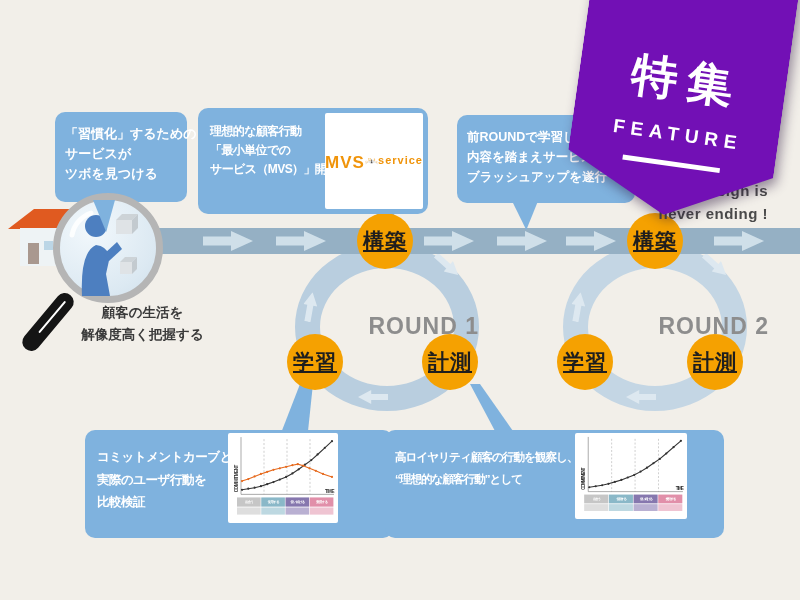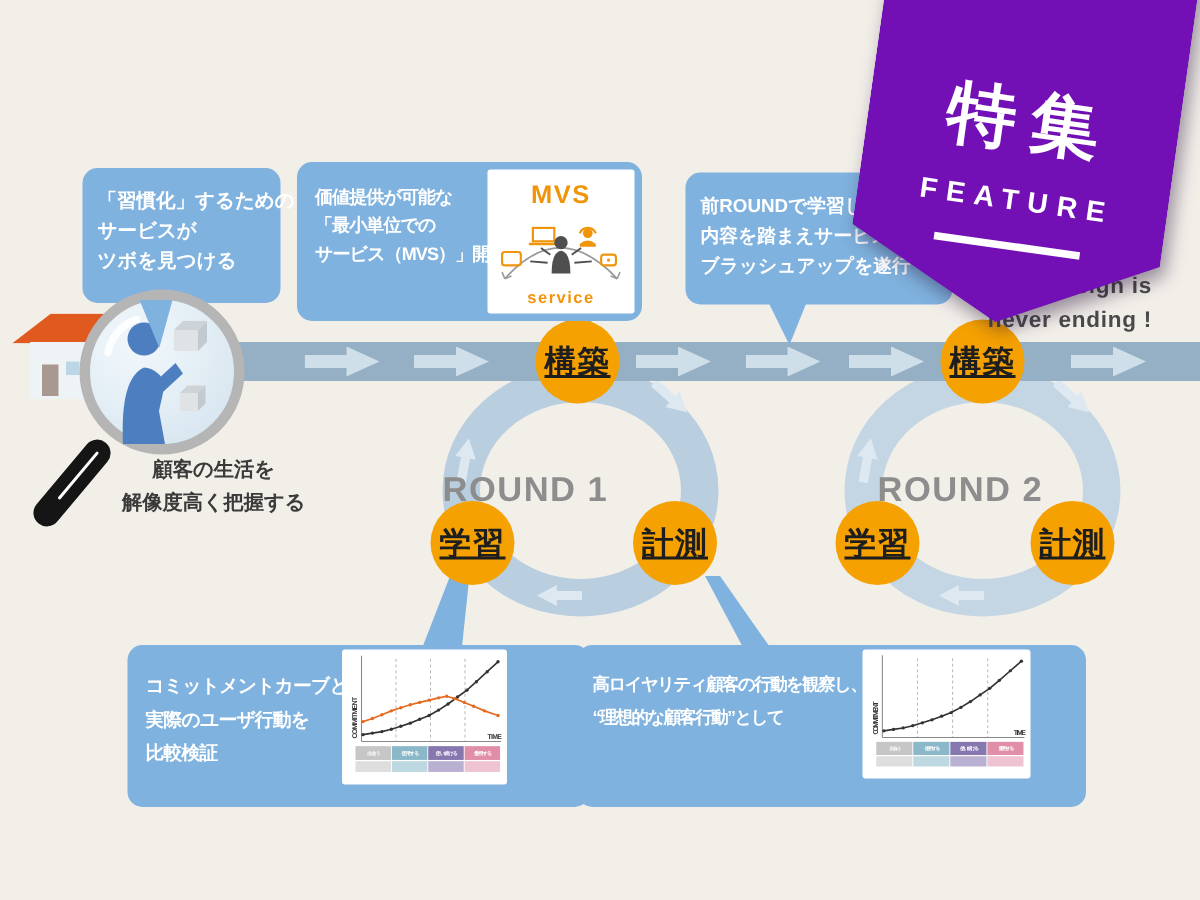--- a/index.html
+++ b/index.html
@@ -20,40 +20,40 @@
   
   .band { left:148px; top:228px; width:652px; height:26px; background:#95b0c4; }
   .chev { top:231px; width:50px; height:20px; background:#cfdfe9;
     clip-path:polygon(0 28%, 56% 28%, 56% 0, 100% 50%, 56% 100%, 56% 72%, 0 72%); }
 
   
   .ring { width:184px; height:168px; border-radius:50%; border:25px solid #b9cedf; top:243px; }
   .ring.r2 { border-color:#c4d6e4; }
   .ring-arrow { width:30px; height:14px; background:#dde8f0;
     clip-path:polygon(0 28%, 56% 28%, 56% 0, 100% 50%, 56% 100%, 56% 72%, 0 72%); }
-  .round-label { width:184px; top:313px; text-align:left; font-size:23px; font-weight:bold;
+  .round-label { width:184px; top:313px; text-align:right; font-size:23px; font-weight:bold;
     color:#8d8d8d; letter-spacing:1px; }
 
   
   .step { width:56px; height:56px; border-radius:50%; background:#f5a101; display:flex;
     align-items:center; justify-content:center; font-size:21px; font-weight:bold; color:#1e1e1e;
     letter-spacing:1px;text-decoration:underline; }
 
   
   .callout { background:#7fb2de; border-radius:10px; color:#fff; font-weight:bold; }
   .callout .line { white-space:nowrap; }
   .ptr { background:#7fb2de; }
 
   .c1 { left:55px; top:112px; width:132px; height:90px; padding:12px 10px; font-size:13px; line-height:1.55; }
   .c1-ptr { left:93px; top:200px; width:22px; height:32px; clip-path:polygon(0 0,100% 0,60% 100%); }
 
   .c2 { left:198px; top:108px; width:230px; height:106px; padding:14px 0 0 12px; font-size:12px;
     letter-spacing:-0.6px; line-height:1.6; }
   .mvs-panel { left:127px; top:5px; width:98px; height:96px; background:#fff; border-radius:2px;
-    display:flex; flex-direction:column; align-items:center; }
+    display:flex; align-items:center; }
   .mvs-title { color:#f0940a; font-size:17px; font-weight:bold; letter-spacing:1px; margin-top:3px; }
   .mvs-caption { color:#f0940a; font-size:11px; font-weight:bold; letter-spacing:1px; }
   .c2-ptr { left:372px; top:208px; width:26px; height:20px; clip-path:polygon(0 0,100% 0,55% 100%); }
 
   .c3 { left:457px; top:115px; width:178px; height:88px; padding:12px 10px; font-size:12.5px; line-height:1.6; }
   .c3-ptr { left:512px; top:201px; width:26px; height:29px; clip-path:polygon(0 0,100% 0,55% 100%); }
 
   .c4 { left:85px; top:430px; width:308px; height:108px; padding:16px 0 0 12px; font-size:12.5px;
     letter-spacing:-0.5px; line-height:1.8; }
   .c4-ptr { left:278px; top:384px; width:38px; height:47px;
@@ -132,21 +132,21 @@
   <div class="abs step" style="left:557px; top:334px;">学習</div>
   <div class="abs step" style="left:687px; top:334px;">計測</div>
 
   <div class="abs callout c1">
     <div class="line">「習慣化」するための</div>
     <div class="line">サービスが</div>
     <div class="line">ツボを見つける</div>
   </div>
 
   <div class="abs callout c2">
-    <div class="line">価値提供が可能な</div>
+    <div class="line">理想的な顧客行動</div>
     <div class="line">「最小単位での</div>
     <div class="line">サービス（MVS）」開発</div>
     <div class="abs mvs-panel">
       <div class="mvs-title">MVS</div>
       <svg width="96" height="54" viewBox="0 0 96 54">
         <path d="M6 48 Q47 2 90 48" fill="none" stroke="#9a9a9a" stroke-width="1.3"></path>
         <path d="M6 48 l-2 -5 M6 48 l5 -2" stroke="#9a9a9a" stroke-width="1.2" fill="none"></path>
         <path d="M90 48 l2 -5 M90 48 l-5 -2" stroke="#9a9a9a" stroke-width="1.2" fill="none"></path>
         <rect x="27" y="10" width="16" height="10" fill="none" stroke="#f0940a" stroke-width="1.6"></rect>
         <line x1="24" y1="22" x2="46" y2="22" stroke="#f0940a" stroke-width="1.8"></line>

